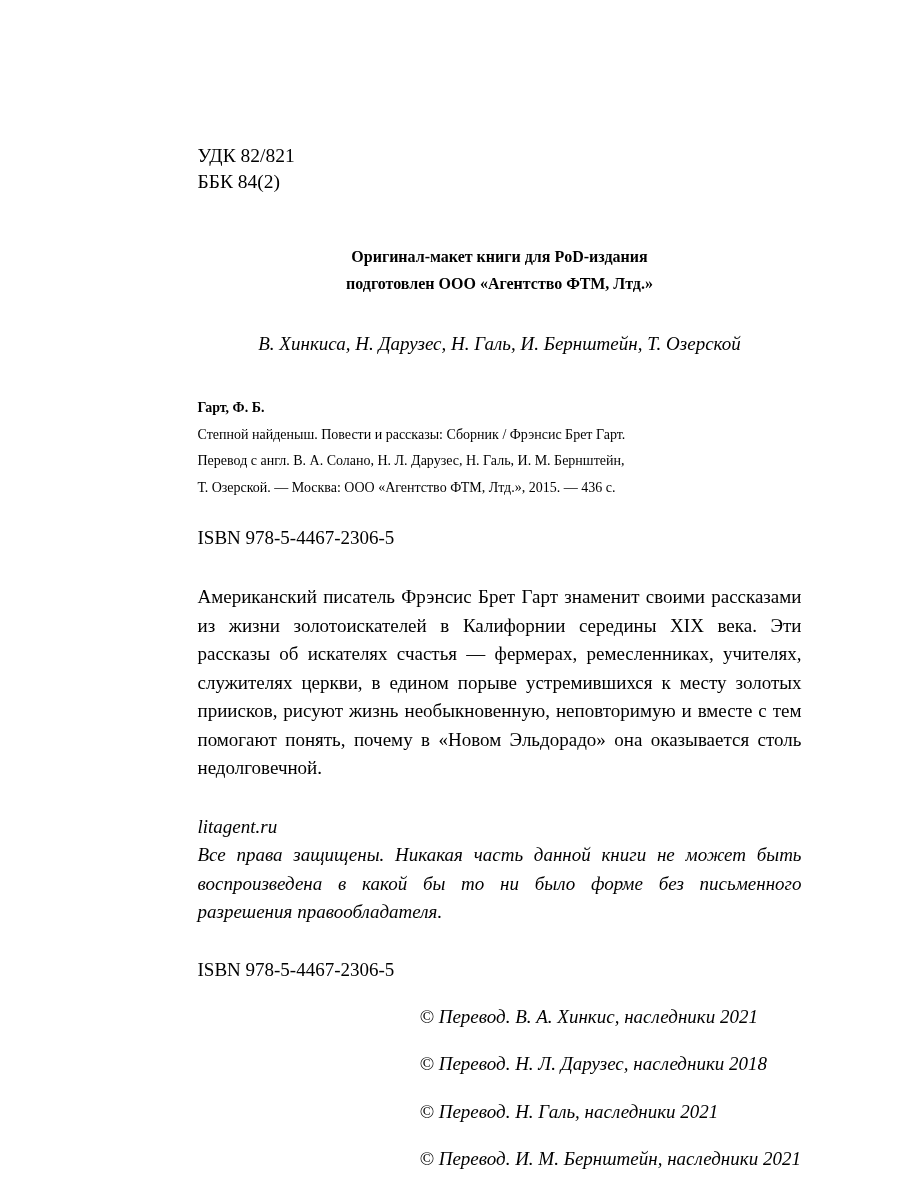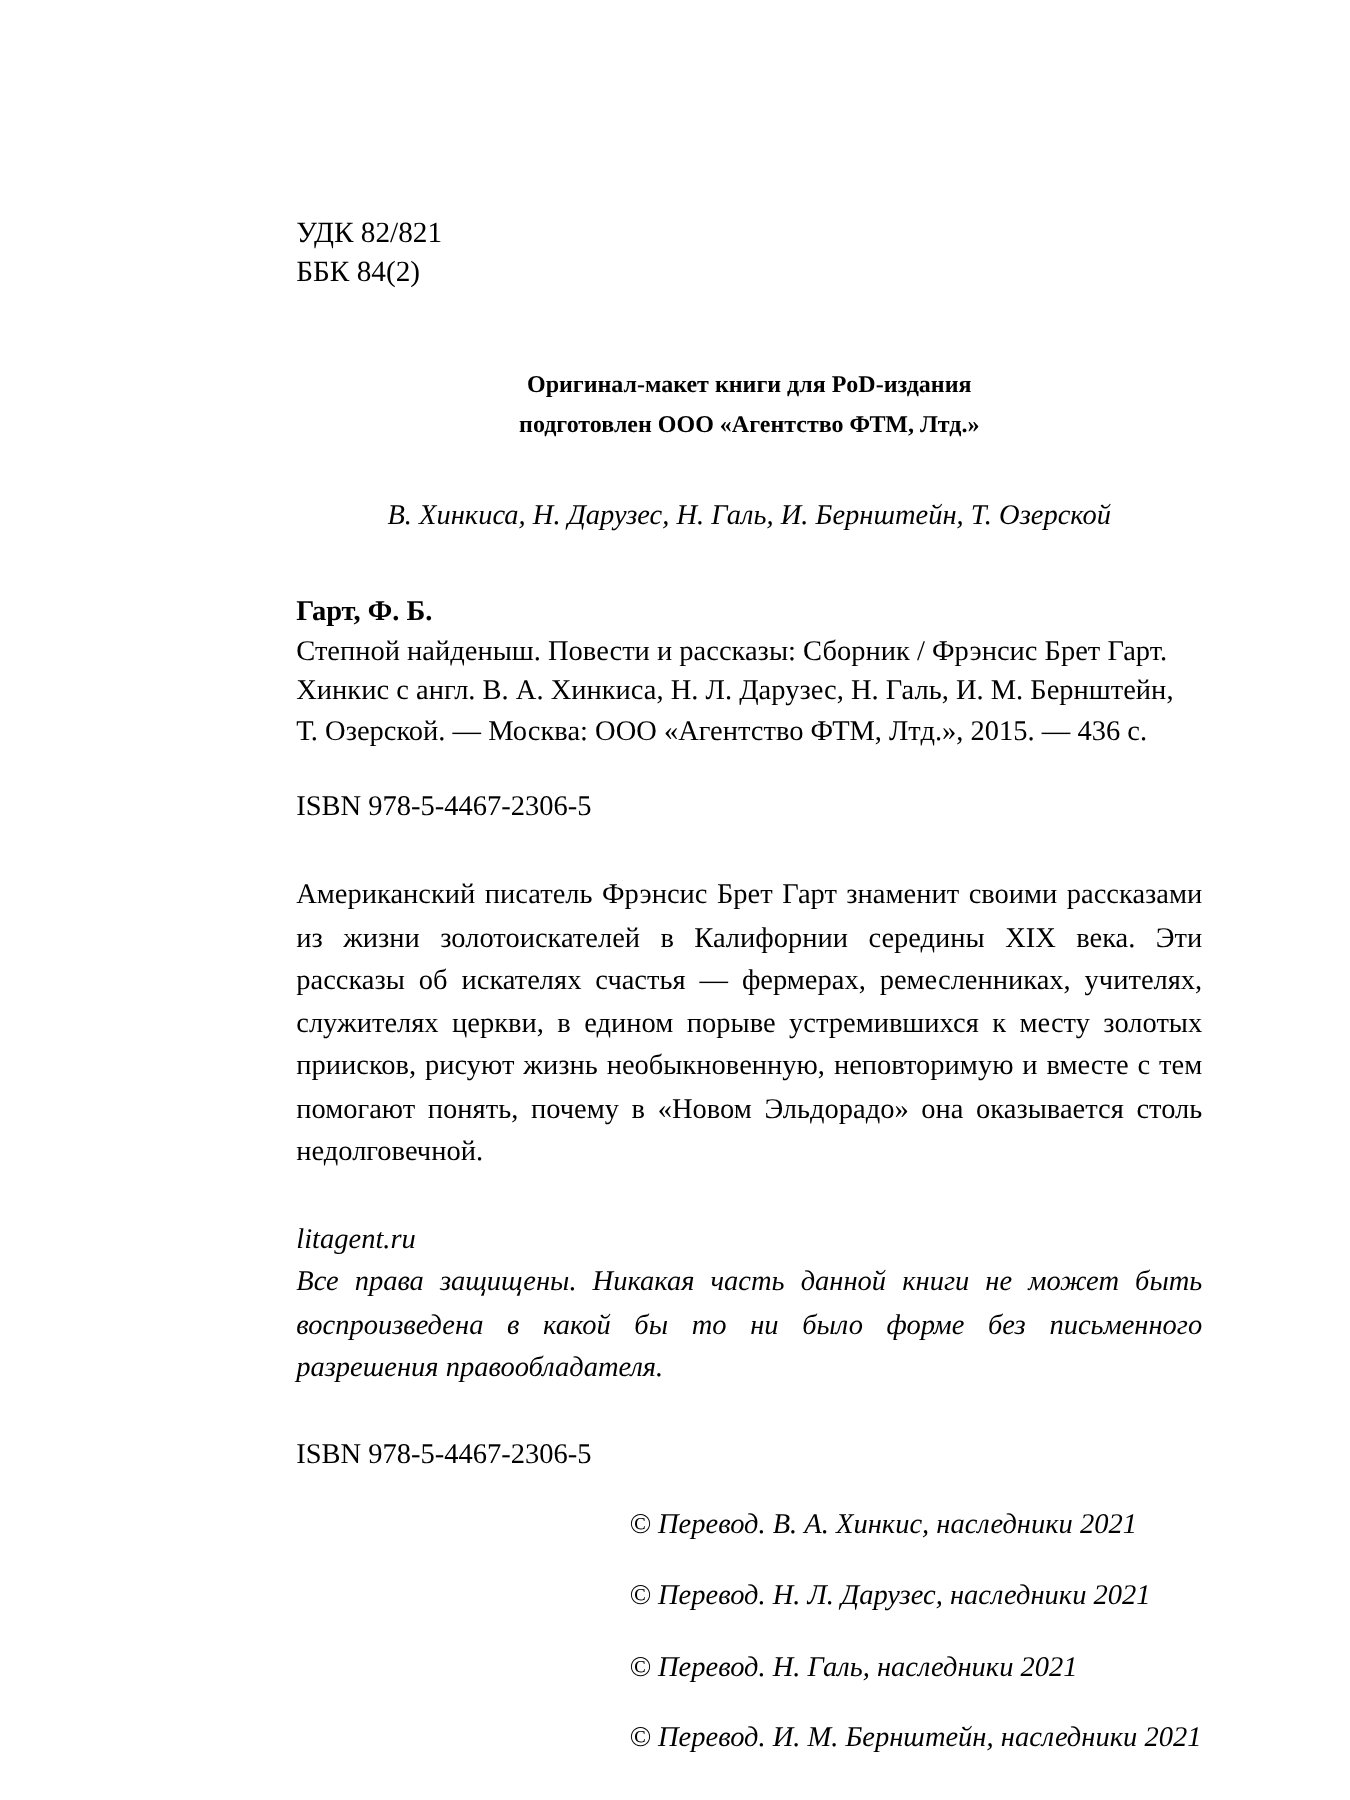--- a/index.html
+++ b/index.html
@@ -51,21 +51,21 @@
     text-align: center;
     font-style: italic;
     font-size: 19px;
     line-height: 27px;
   }
   .translators .translators-line { display: block; }
 
   
   .biblio {
     margin-top: 38px;
-    font-size: 19px;
+    font-size: 14px;
     line-height: 26.5px;
   }
   .biblio .biblio-author {
     font-weight: bold;
     display: block;
   }
   .biblio .biblio-line { display: block; white-space: nowrap; }
 
   
   .isbn-top {
@@ -128,39 +128,39 @@
       <span class="imprint-line">подготовлен ООО «Агентство ФТМ, Лтд.»</span>
     </div>
 
     <div class="translators">
       <span class="translators-line">В. Хинкиса, Н. Дарузес, Н. Галь, И. Бернштейн, Т. Озерской</span>
     </div>
 
     <div class="biblio">
       <span class="biblio-author">Гарт, Ф. Б.</span>
       <span class="biblio-line">Степной найденыш. Повести и рассказы: Сборник / Фрэнсис Брет Гарт.</span>
-      <span class="biblio-line">Хинкис с англ. В. А. Хинкиса, Н. Л. Дарузес, Н. Галь, И. М. Бернштейн,</span>
+      <span class="biblio-line">Перевод с англ. В. А. Солано, Н. Л. Дарузес, Н. Галь, И. М. Бернштейн,</span>
       <span class="biblio-line">Т. Озерской. — Москва: ООО «Агентство ФТМ, Лтд.», 2015. — 436 с.</span>
     </div>
 
     <div class="isbn-top">ISBN 978-5-4467-2306-5</div>
 
     <div class="annotation">
       <p>Американский писатель Фрэнсис Брет Гарт знаменит своими рассказами из жизни золотоискателей в Калифорнии середины XIX века. Эти рассказы об искателях счастья — фермерах, ремесленниках, учителях, служителях церкви, в едином порыве устремившихся к месту золотых приисков, рисуют жизнь необыкновенную, неповторимую и вместе с тем помогают понять, почему в «Новом Эльдорадо» она оказывается столь недолговечной.</p>
     </div>
 
     <div class="rights">
       <span class="site">litagent.ru</span>
       <span class="rights-body">Все права защищены. Никакая часть данной книги не может быть воспроизведена в какой бы то ни было форме без письменного разрешения правообладателя.</span>
     </div>
 
     <div class="footer">
       <div>ISBN 978-5-4467-2306-5</div>
       <div class="copyrights">
           <span class="cw-line">© Перевод. В. А. Хинкис, наследники 2021</span>
-          <span class="cw-line">© Перевод. Н. Л. Дарузес, наследники 2021</span>
+          <span class="cw-line">© Перевод. Н. Л. Дарузес, наследники 2018</span>
           <span class="cw-line">© Перевод. Н. Галь, наследники 2021</span>
           <span class="cw-line">© Перевод. И. М. Бернштейн, наследники 2021</span>
         </div>
     </div>
 
   </div>
 </div>
 
 </body></html>

